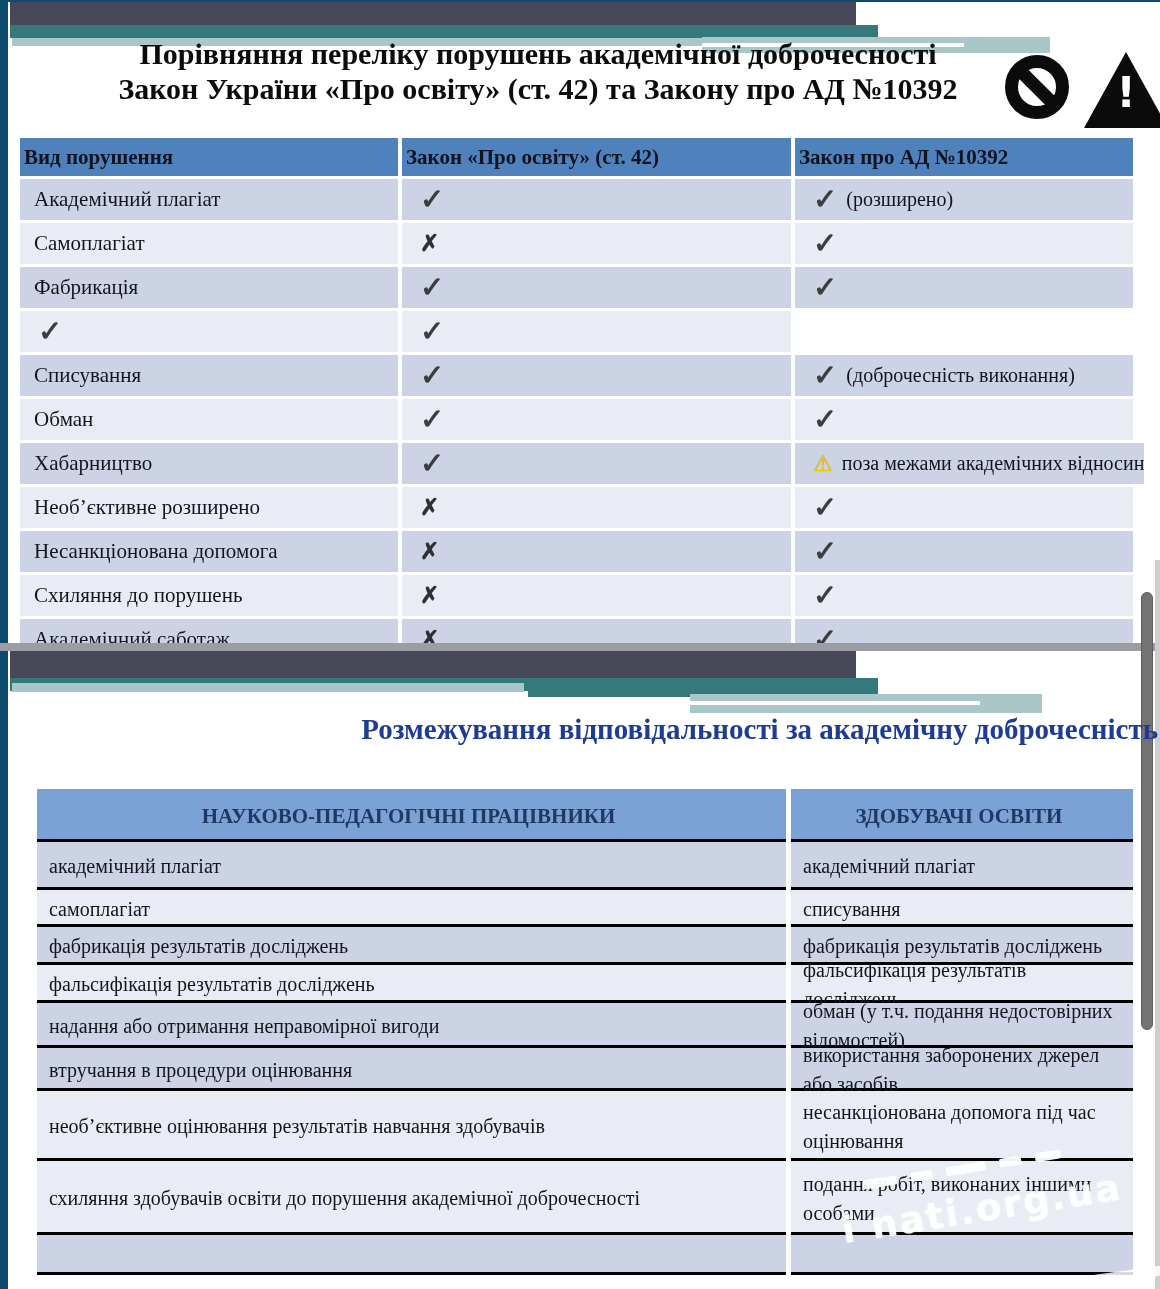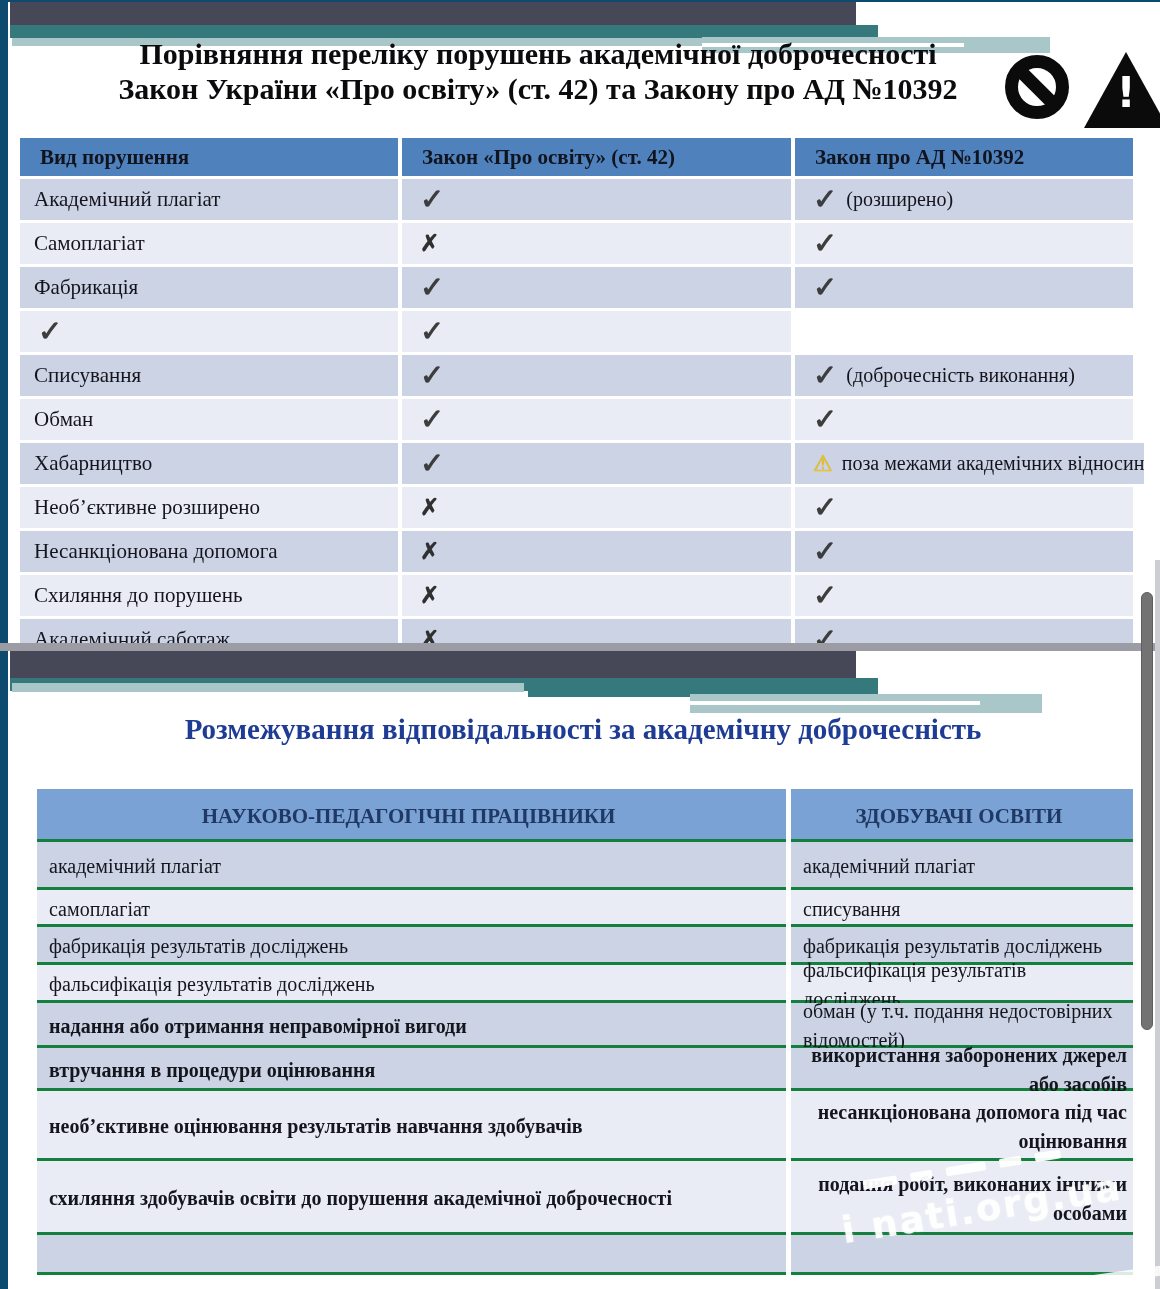--- a/index.html
+++ b/index.html
@@ -18,21 +18,21 @@
   .teal{background:#36797c;}
   .lteal{background:#a9c6c8;}
   .whiteline{background:#ffffff;}
 
   .title1{
     position:absolute; left:30px; top:34px; width:1000px; z-index:5;
     text-align:center; font-weight:bold; font-size:30px; line-height:35px; color:#0b0b0e;
   }
   .title2{
     position:absolute; left:0; top:58px; width:1150px; z-index:5;
-    text-align:center; font-weight:bold; font-size:29px; line-height:40px; color:#1e3c94;
+    text-align:right; font-weight:bold; font-size:29px; line-height:40px; color:#1e3c94;
   }
 
   
   .no-icon{
     position:absolute; left:997px; top:53px; width:64px; height:64px; z-index:6;
     border:13px solid #0b0b0b; border-radius:50%; box-sizing:border-box; background:#fff;
   }
   .no-icon .slash{
     position:absolute; left:-6px; top:13px; width:50px; height:13px; background:#0b0b0b;
     transform:rotate(45deg);
@@ -48,47 +48,47 @@
   }
 
   
   .t1{position:absolute; left:12px; top:136px; width:1113px;}
   .t1row{
     display:grid; grid-template-columns:378px 389px 1fr; column-gap:4px;
     margin-bottom:3px;
   }
   .t1 .hcell{
     background:#4f81bd; height:38px; display:flex; align-items:center;
-    font-weight:bold; font-size:21px; color:#10141f; padding-left:20px;
+    font-weight:bold; font-size:21px; color:#10141f; padding-left:4px;
   }
   .t1 .cell{height:41px; display:flex; align-items:center; font-size:21px; color:#14141c;}
   .t1 .lab{padding-left:14px;}
   .t1 .mk{padding-left:18px;}
   .rowA .cell{background:#cbd3e5;}
   .rowB .cell{background:#e9ecf4;}
   .check{font-size:29px; font-weight:bold; color:#3d3d3d; line-height:1;}
   .cross{font-size:23px; font-weight:bold; color:#303030; line-height:1;}
   .warn-glyph{font-size:22px; color:#f6c700; line-height:1; text-shadow:0 0 1px #b98c00;}
   .note{font-size:20px; color:#14141c; margin-left:9px; white-space:nowrap;}
 
   
   .t2{position:absolute; left:29px; top:138px; width:1096px;}
   .t2row{display:grid; grid-template-columns:749px 1fr; column-gap:5px;}
   .t2 .cell{
-    box-sizing:border-box; border-bottom:3px solid #15803d;
+    box-sizing:border-box; border-bottom:3px solid #000000;
     display:flex; align-items:center; font-size:20px; color:#15151d;
     padding:6px 6px 2px 12px; line-height:1.45;
   }
   .t2 .hcell{
     background:#7aa2d4; height:53px; justify-content:center; text-align:center;
     font-weight:bold; font-size:21px; color:#1f3864; padding-left:0;
   }
   .t2 .dark{background:#cbd3e5;}
   .t2 .light{background:#e9ecf4;}
-  .t2 .b{font-weight:bold;text-align:right;}
+  .t2 .b{font-weight:normal;}
   .h48{height:48px;} .h37{height:37px;} .h38{height:38px;} .h45{height:45px;}
   .h70{height:70px;} .h43{height:43px;} .h74{height:74px;} .h40{height:40px;}
 
   
   .gapband{position:absolute; left:0; top:643px; width:1160px; height:8px; background:#9b9ca4;}
   .rightedge{position:absolute; left:1155px; top:560px; width:5px; height:729px; background:#cdced3;}
   .scroll-thumb{
     position:absolute; left:1141px; top:592px; width:12px; height:438px;
     background:#737373; border:1px solid #5e5e5e; border-radius:7px; box-sizing:border-box;
   }

